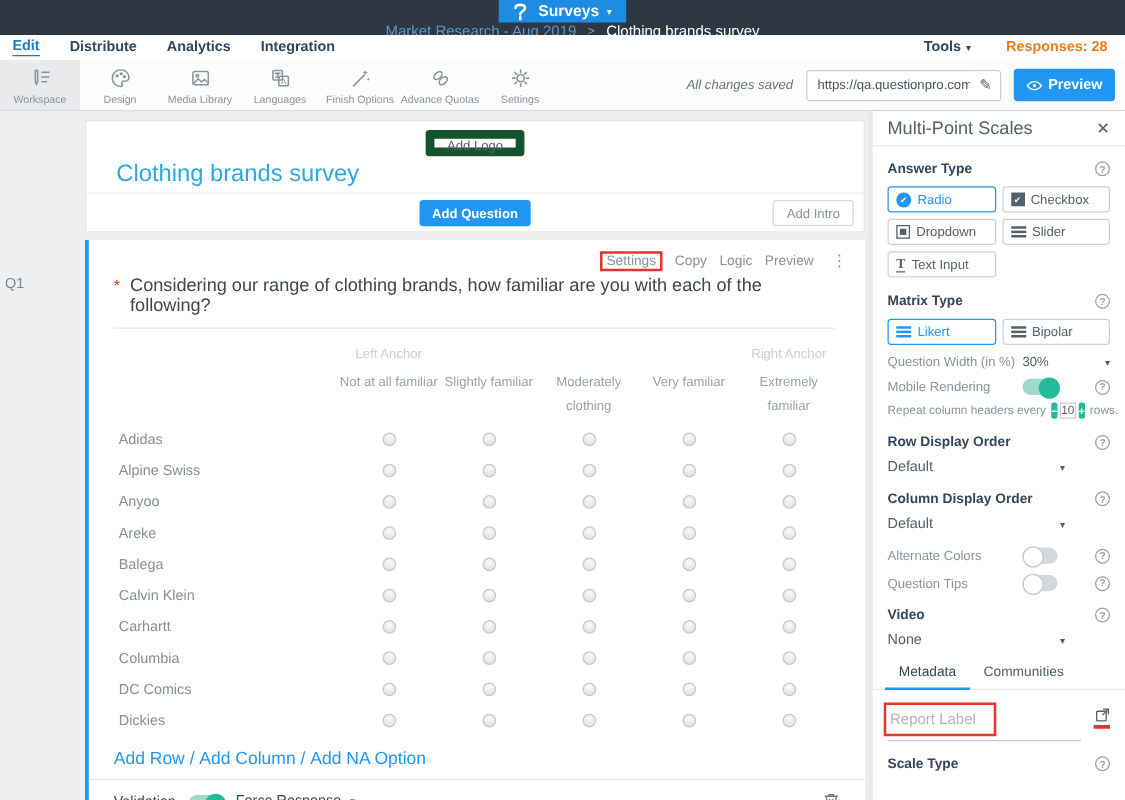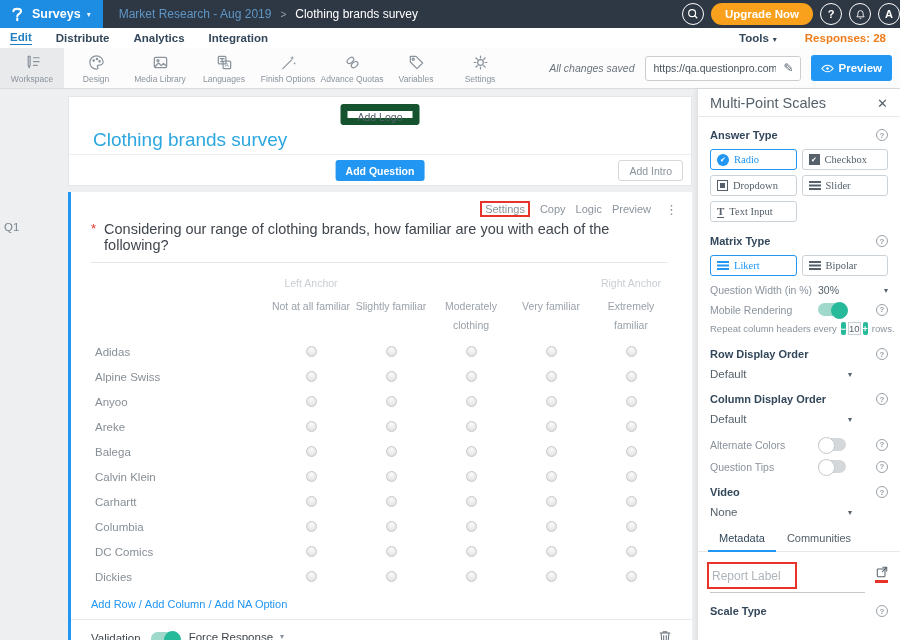--- a/index.html
+++ b/index.html
@@ -1,21 +1,21 @@
 <!DOCTYPE html>
 <html><head>
 <meta charset="utf-8">
 <style>
   html,body{margin:0;padding:0;background:#dfe2e5;}
   *{box-sizing:border-box;}
   .app{position:relative;width:900px;height:640px;overflow:hidden;background:#edeff0;
        font-family:"Liberation Sans","DejaVu Sans",sans-serif;}
 
   
-  .topbar{position:absolute;top:0;left:0;right:0;height:28px;background:#2e3744;display:flex;align-items:center;color:#fff;}
+  .topbar{position:absolute;top:0;left:0;right:0;height:28px;background:#2e3744;display:flex;align-items:center;color:#fff;flex-direction:column;}
   .logo-block{display:flex;align-items:center;gap:6px;background:#1d8ce3;height:100%;padding:0 12px 0 8px;cursor:pointer;}
   .logo-mark svg{display:block;}
   .product-label{font-size:12.5px;font-weight:bold;}
   .w-caret{font-size:8px;opacity:.9;}
   .w-caret::before{content:"▾";}
   .breadcrumb{display:flex;align-items:center;gap:9px;margin-left:16px;font-size:12px;}
   .crumb-parent{color:#5e97c6;cursor:pointer;}
   .crumb-sep{color:#97a0a9;font-size:10px;}
   .crumb-current{color:#fff;}
   .topbar-right{margin-left:auto;display:flex;align-items:center;gap:7px;}
@@ -77,21 +77,21 @@
   .matrix{margin-top:14px;}
   .m-row{display:grid;grid-template-columns:176px repeat(5,80px);padding-left:24px;align-items:center;}
   .m-cell{display:flex;justify-content:center;}
   .m-anchors .m-cell{font-size:10.5px;color:#c9ced3;}
   .m-header{margin-top:8px;align-items:start;min-height:42px;}
   .m-header .m-cell{font-size:10.5px;color:#9aa2aa;text-align:center;line-height:1.8;}
   .m-data{height:25px;}
   .m-label{font-size:11.5px;color:#878f96;}
   .radio{width:11px;height:11px;border-radius:50%;border:1px solid #c6c9cc;cursor:pointer;
          background:radial-gradient(circle at 50% 30%,#fafafa,#dcdcdc);}
-  .q-links-row{display:flex;padding:9px 24px 0 20px;font-size:11px;align-items:center;}
+  .q-links-row{display:flex;padding:9px 24px 0 20px;font-size:14px;align-items:center;}
   .q-link{color:#2196f3;cursor:pointer;white-space:nowrap;}
   .link-sep{color:#2196f3;white-space:pre;}
   .links-right{margin-left:auto;display:flex;gap:16px;}
   .full-divider{border-top:1px solid #e6e8ea;margin-top:9px;}
   .validation-row{display:flex;align-items:center;padding:9px 20px 0 20px;gap:10px;}
   .v-label{font-size:11.5px;color:#3f464d;}
   .v-select{font-size:11.5px;color:#3f464d;border-bottom:1px solid #c4c9cd;padding-bottom:2px;display:flex;gap:7px;align-items:center;cursor:pointer;}
   .sm-caret{font-size:8px;color:#8a939c;}
   .sm-caret::before{content:"▾";}
   .trash-btn{margin-left:auto;cursor:pointer;background:none;border:none;padding:0;}
@@ -109,21 +109,21 @@
   .sb-title-row{display:flex;align-items:center;justify-content:space-between;padding-top:8px;height:20px;}
   .sb-title{font-size:14.5px;color:#55606a;}
   .close-icon{font-size:13px;font-weight:bold;color:#55606a;cursor:pointer;}
   .close-icon::before{content:"✕";}
   .sb-hr{border-top:1px solid #e6e8ea;margin:7px -12px 0;}
   .sb-label-row{display:flex;justify-content:space-between;align-items:center;margin-top:12px;}
   .sb-label{font-size:11px;font-weight:bold;color:#33475b;}
   .help-icon{width:12px;height:12px;border:1.3px solid #99a1a8;border-radius:50%;color:#99a1a8;font-size:8px;font-weight:bold;
              display:flex;align-items:center;justify-content:center;cursor:pointer;flex:none;}
   .help-icon::before{content:"?";}
-  .opt-grid{display:grid;grid-template-columns:1fr 1fr;gap:5px;margin-top:8px;font-family:Liberation Serif, serif;}
+  .opt-grid{display:grid;grid-template-columns:1fr 1fr;gap:5px;margin-top:8px;}
   .opt-btn{display:flex;align-items:center;gap:5px;height:21px;border:1px solid #ccd3d8;border-radius:3px;background:#fff;
            font-size:10.5px;color:#55606a;padding:0 6px;cursor:pointer;font-family:inherit;}
   .opt-btn.selected{border-color:#2196f3;color:#2196f3;}
   .ico{flex:none;display:inline-flex;align-items:center;justify-content:center;}
   .ico-radio{width:12px;height:12px;border-radius:50%;background:#2196f3;color:#fff;}
   .ico-radio::before{content:"✔";font-size:7px;}
   .ico-checkbox{width:11px;height:11px;background:#55606a;color:#fff;}
   .ico-checkbox::before{content:"✔";font-size:7px;}
   .ico-dropdown{width:11px;height:11px;border:1.5px solid #55606a;}
   .ico-dropdown::before{content:"";width:5px;height:5px;background:#55606a;}
@@ -267,27 +267,20 @@
         </div>
         <div class="tb-item">
           <span class="tb-icon"><svg viewBox="0 0 20 20">
               <ellipse cx="7.8" cy="7.8" rx="4" ry="2.5" transform="rotate(-42 7.8 7.8)"></ellipse>
               <ellipse cx="12.2" cy="12.2" rx="4" ry="2.5" transform="rotate(-42 12.2 12.2)"></ellipse>
             </svg></span>
           <span class="tb-label">Advance Quotas</span>
         </div>
         <div class="tb-item">
           <span class="tb-icon"><svg viewBox="0 0 20 20">
-              <path d="M3.5 9.5v-6h6l7 7-6 6z"></path>
-              <circle cx="6.6" cy="6.6" r="1.1"></circle>
-            </svg></span>
-          <span class="tb-label">Variables</span>
-        </div>
-        <div class="tb-item">
-          <span class="tb-icon"><svg viewBox="0 0 20 20">
               <circle cx="10" cy="10" r="3"></circle>
               <path d="M10 3.2v2M10 14.8v2M3.2 10h2M14.8 10h2M5.2 5.2l1.4 1.4M13.4 13.4l1.4 1.4M14.8 5.2l-1.4 1.4M6.6 13.4l-1.4 1.4"></path>
             </svg></span>
           <span class="tb-label">Settings</span>
         </div>
       </div>
     <div class="toolbar-right">
       <span class="saved">All changes saved</span>
       <div class="url-box">
         <input class="url-input" readonly="" value="https://qa.questionpro.com/t/APNrfZfQ" style="">

